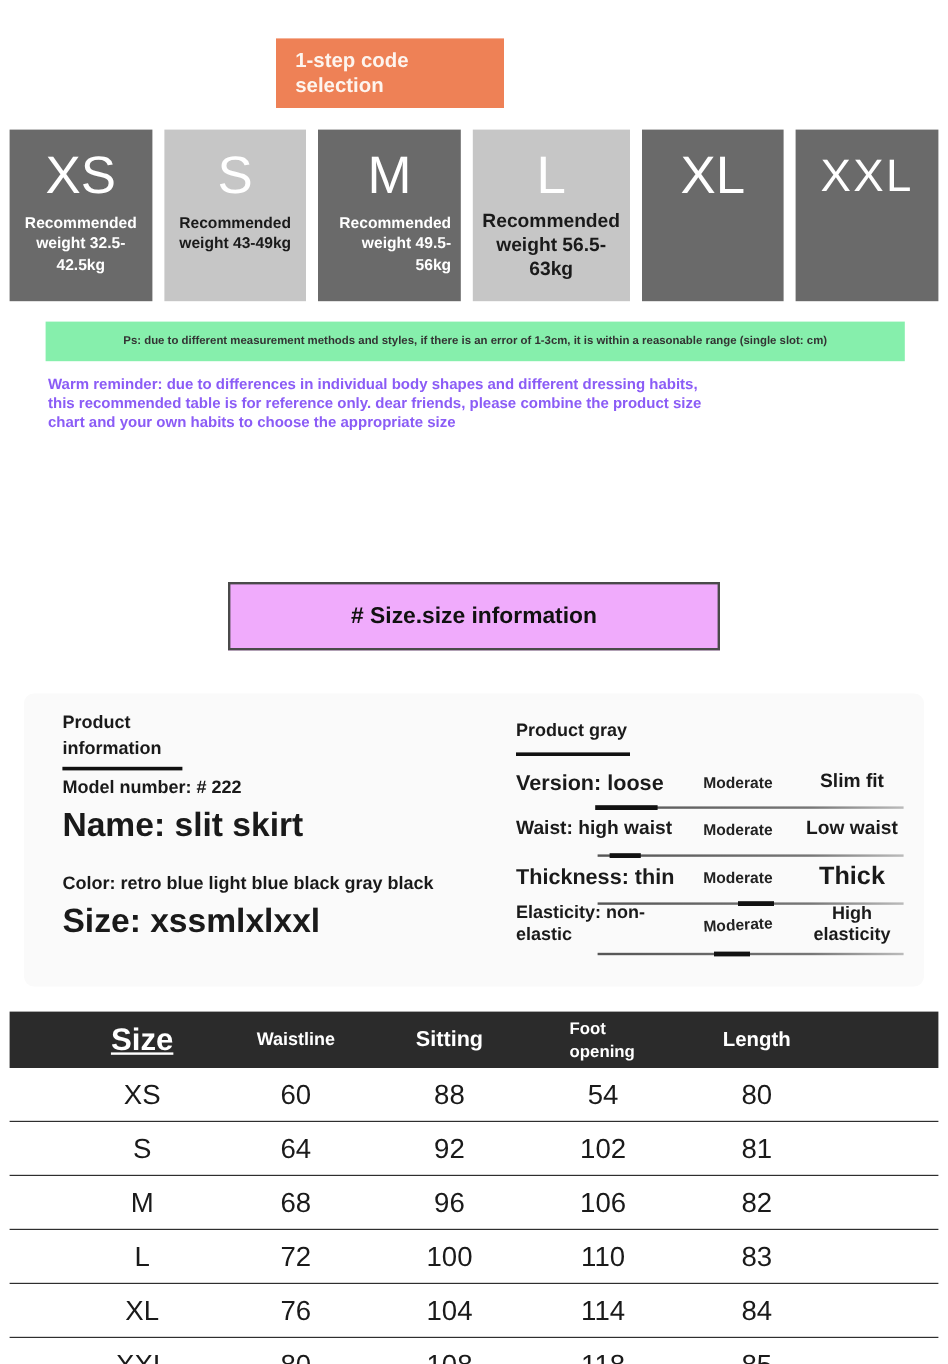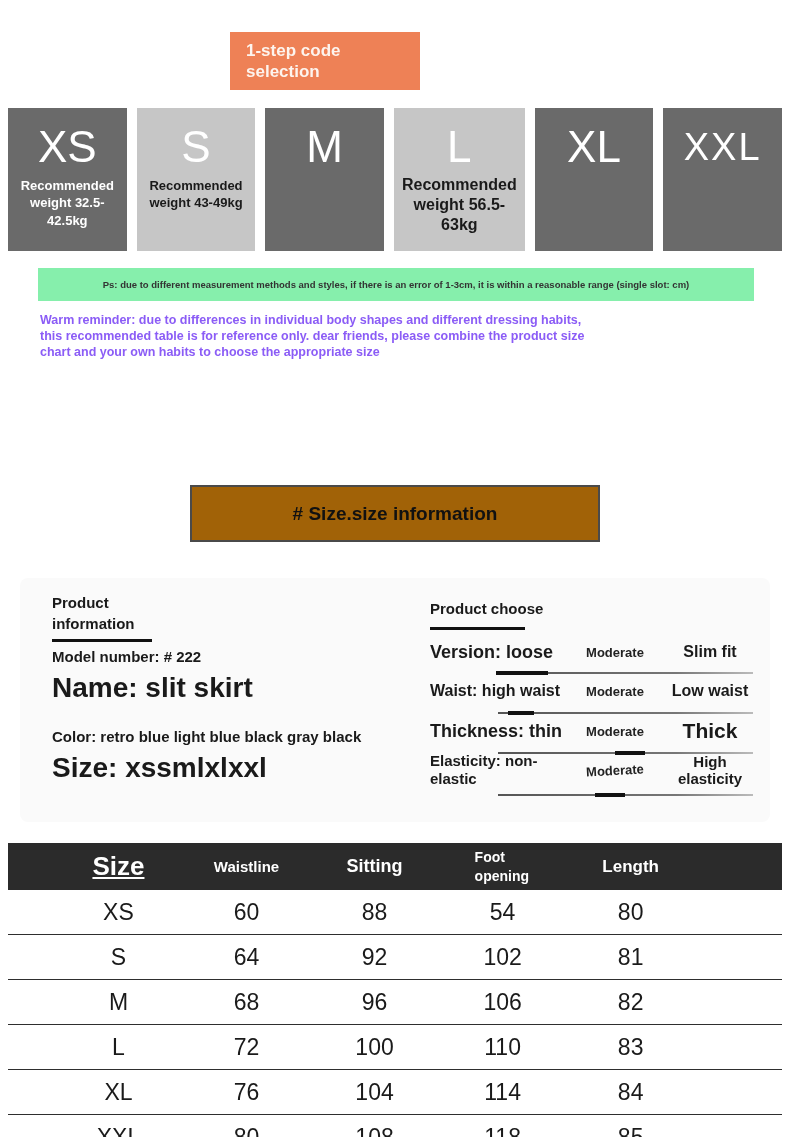--- a/index.html
+++ b/index.html
@@ -31,21 +31,21 @@
   .ps-bar { position:absolute; left:38px; top:268px; width:716px; height:33px;
     background:#86efac; display:flex; align-items:center; justify-content:center;
     font-size:9.5px; font-weight:bold; color:#333; }
 
   
   .reminder { position:absolute; left:40px; top:312px; width:562px;
     font-size:12.5px; font-weight:bold; color:#8b5cf6; line-height:1.28; }
 
   
   .section-box { position:absolute; left:190px; top:485px; width:410px; height:57px;
-    border:2px solid #4a4a4a; background:#a16207; display:flex; align-items:center;
+    border:2px solid #4a4a4a; background:#f0abfc; display:flex; align-items:center;
     justify-content:center; font-size:19px; font-weight:bold; color:#111; }
 
   
   .card { position:absolute; left:20px; top:578px; width:750px; height:244px;
     background:#fafafa; border-radius:8px; }
   .pi-heading { position:absolute; left:32px; top:14px; width:120px;
     font-size:15px; font-weight:bold; line-height:1.4; }
   .pi-underline { position:absolute; left:32px; top:61px; width:100px; height:2.5px; background:#111; }
   .pi-model { position:absolute; left:32px; top:70px; font-size:15px; font-weight:bold; }
   .pi-name  { position:absolute; left:32px; top:94px; font-size:28px; font-weight:bold; }
@@ -104,20 +104,21 @@
     <div class="size-card dark c0">
       <span class="letter">XS</span>
       <span class="desc center">Recommended weight 32.5-42.5kg</span>
     </div>
     <div class="size-card light c1">
       <span class="letter">S</span>
       <span class="desc left">Recommended weight 43-49kg</span>
     </div>
     <div class="size-card dark c2">
       <span class="letter">M</span>
+      <span class="desc right">Recommended weight 49.5-56kg</span>
     </div>
     <div class="size-card light c3">
       <span class="letter">L</span>
       <span class="desc center big">Recommended weight 56.5-63kg</span>
     </div>
     <div class="size-card dark c4">
       <span class="letter">XL</span>
     </div>
     <div class="size-card dark c5">
       <span class="letter">XXL</span>
@@ -134,21 +135,21 @@
     <div>
       <div class="pi-heading">Product information</div>
       <div class="pi-underline"></div>
       <div class="pi-model">Model number: # 222</div>
       <div class="pi-name">Name: slit skirt</div>
       <div class="pi-color">Color: retro blue light blue black gray black</div>
       <div class="pi-size">Size: xssmlxlxxl</div>
     </div>
 
     <div class="px">
-      <div class="px-heading">Product choose</div>
+      <div class="px-heading">Product gray</div>
       <div class="px-underline"></div>
 
       <div class="px-row r1">
         <span class="lab">Version: loose</span>
         <span class="mid">Moderate</span>
         <span class="rgt">Slim fit</span>
       </div>
       <div class="scale-line l1">
           <span class="scale-marker"></span>
         </div>

